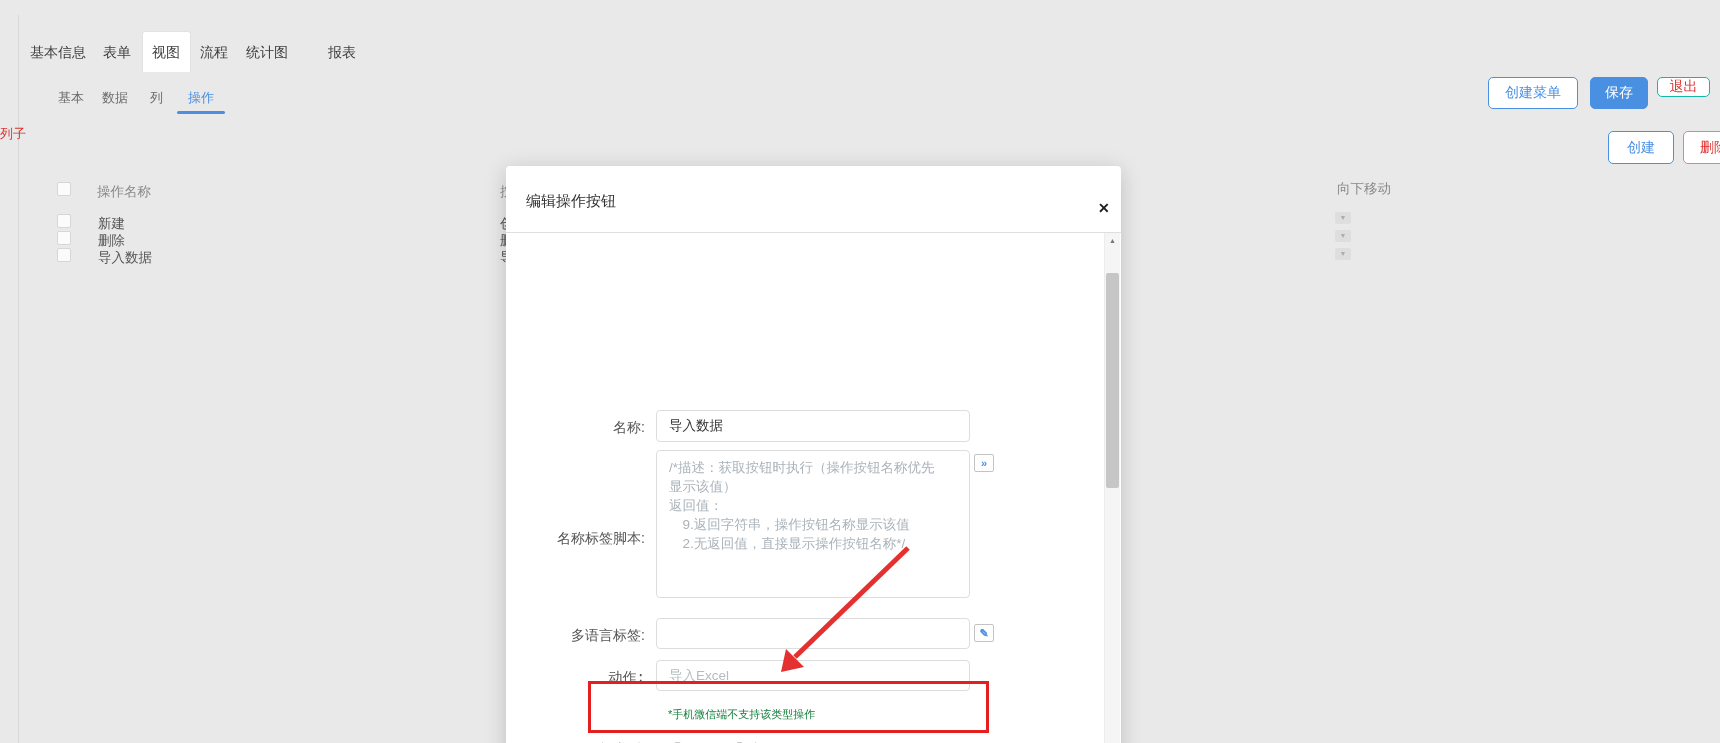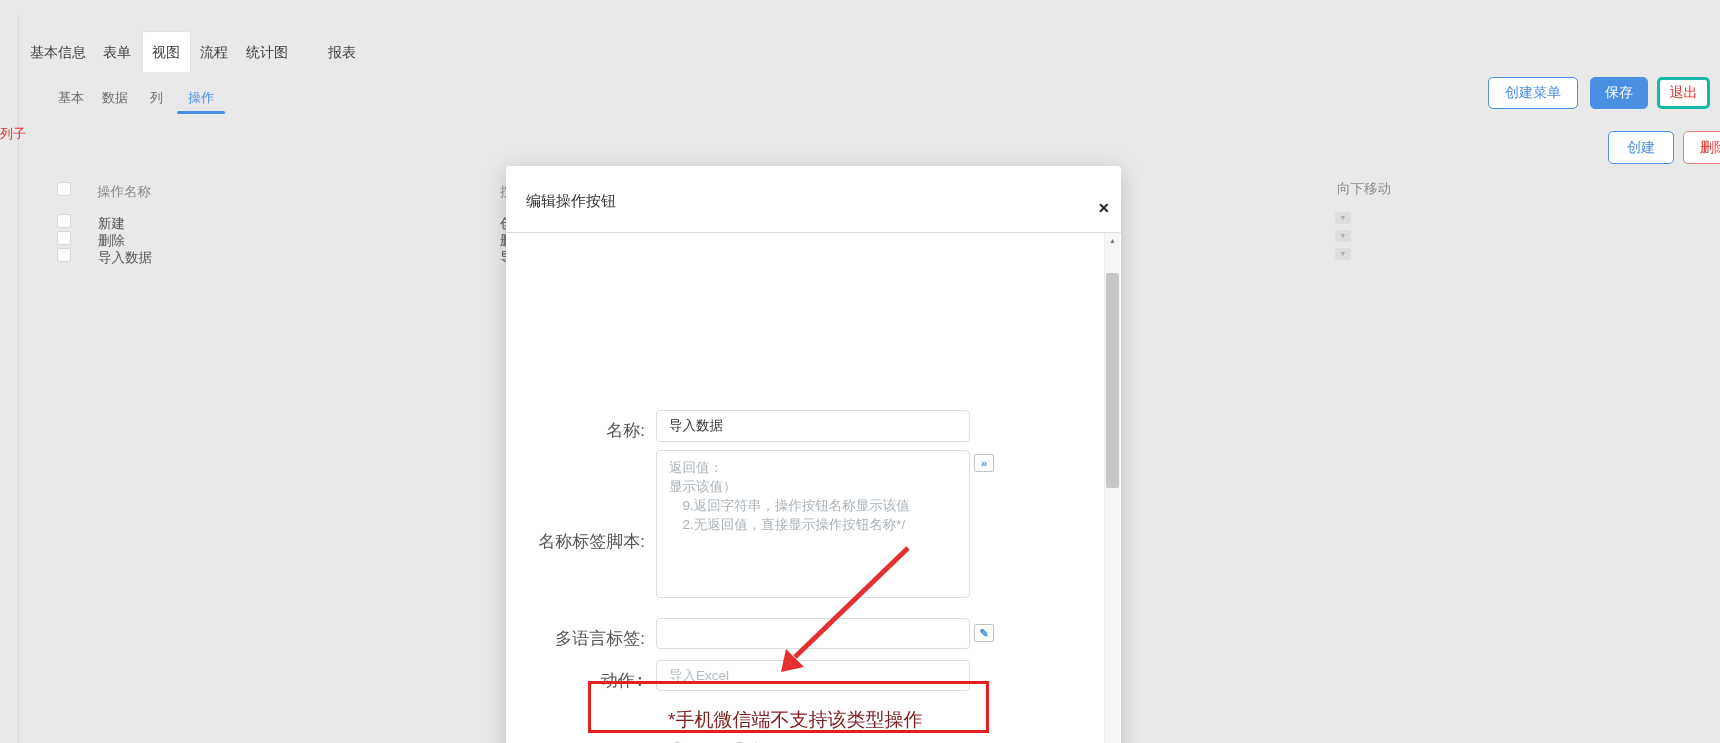--- a/index.html
+++ b/index.html
@@ -21,46 +21,46 @@
   #tab-active-box { left:142px; top:31px; width:49px; height:41px; background:#fff; border:1px solid #e2e2e2; border-bottom:none; border-radius:3px 3px 0 0; }
   .subtab-label { top:89px; font-size:13px; color:#6b6b6b; white-space:nowrap; }
   .subtab-active { color:#4a8fe0 !important; }
   #subtab-underline { left:177px; top:111px; width:48px; height:3px; background:#4a8fe0; border-radius:2px; }
   #left-border { left:18px; top:15px; width:1px; height:728px; background:#d8d8d8; }
   #side-label { left:0px; top:125px; font-size:13px; color:#e03030; white-space:nowrap; }
   
   .btn { display:flex; align-items:center; justify-content:center; font-size:14px; border-radius:5px; background:#fff; cursor:pointer; white-space:nowrap; }
   #btn-create-menu { left:1488px; top:77px; width:90px; height:32px; border:1px solid #4a90e2; color:#4a90e2; }
   #btn-save { left:1590px; top:77px; width:58px; height:32px; background:#4a90e2; color:#fff; border:1px solid #4a90e2; }
-  #btn-exit { left:1657px; top:77px; width:53px; height:32px; border:3px solid #14b8a6; color:#e03030; }
+  #btn-exit { left:1657px; top:77px; width:53px; height:20px; border:1px solid #14b8a6; color:#e03030; }
   #btn-create { left:1608px; top:131px; width:66px; height:33px; border:1px solid #4a90e2; color:#4a90e2; }
   #btn-delete { left:1683px; top:131px; width:62px; height:33px; border:1px solid #e8807f; color:#e03030; }
   
   .th { font-size:13.5px; color:#8a8a8a; white-space:nowrap; }
   .td { font-size:13.5px; color:#555; white-space:nowrap; }
   .checkbox { width:14px; height:14px; border:1px solid #d6d6d6; background:#fbfbfb; border-radius:2px; }
   .movedown-ico { width:16px; height:12px; background:#dedede; border-radius:2px; text-align:center; font-size:7px; line-height:12px; color:#adadad; }
   .partial-col { width:9px; overflow:hidden; font-size:13.5px; white-space:nowrap; }
   
   #modal { left:506px; top:166px; width:615px; height:600px; background:#fff; border-radius:4px; box-shadow:0 4px 22px rgba(0,0,0,.18); z-index:5; }
   #modal-title { left:20px; top:26px; font-size:15px; color:#333; }
   #modal-close { left:592px; top:34px; font-size:14px; color:#1c1c1c; font-weight:bold; cursor:pointer; }
   #modal-divider { left:0; top:66px; width:615px; height:1px; background:#dddde2; }
   
   #scroll-track { left:598px; top:67px; width:16px; height:533px; background:#f5f5f5; border-left:1px solid #ececec; }
   #scroll-up { left:4px; top:4px; font-size:7px; color:#777; }
   #scroll-thumb { left:1px; top:40px; width:13px; height:215px; background:#c6c6c6; border-radius:2px; }
-  .field-label { width:165px; text-align:right; font-size:17px; color:#555; white-space:nowrap; }
+  .field-label { width:165px; text-align:right; font-size:14px; color:#555; white-space:nowrap; }
   .inputbox { border:1px solid #ddd; border-radius:4px; background:#fff; font-size:13.5px; color:#333; display:flex; align-items:center; padding:0 12px; }
   .ghost { color:#b4bcc2; }
   .ta { border:1px solid #ddd; border-radius:4px; background:#fff; padding:7px 12px; font-size:13.5px; line-height:19px; color:#aab3ba; }
   .side-ico { width:20px; height:18px; border:1px solid #c3c3c3; border-radius:2px; background:#fff; text-align:center; font-size:11px; line-height:16px; color:#4a90e2; font-weight:bold; }
   .radio { width:13px; height:13px; border:1px solid #b9b9b9; border-radius:50%; background:#fff; }
   .radio-label { font-size:13.5px; color:#555; white-space:nowrap; }
-  #warning-text { font-size:19px; color:#7f1d1d; white-space:nowrap; }
+  #warning-text { font-size:11px; color:#15803d; white-space:nowrap; }
   #red-box { left:588px; top:681px; width:401px; height:52px; border:3px solid #e31f1f; z-index:8; }
   #arrow-svg { left:0; top:0; width:1720px; height:743px; z-index:9; pointer-events:none; }
 </style>
 </head>
 <body>
 
 <div id="stage">
 
 
   <div id="tab-active-box" class="abs"></div>
@@ -114,22 +114,23 @@
     <div id="scroll-track" class="abs">
       <div id="scroll-up" class="abs">▲</div>
       <div id="scroll-thumb" class="abs"></div>
     </div>
 
     <div class="abs field-label" style="left:-26px; top:253px;">名称:</div>
     <div class="abs inputbox" style="left:150px; top:244px; width:314px; height:32px;">导入数据</div>
 
     <div class="abs field-label" style="left:-26px; top:364px;">名称标签脚本:</div>
     <div class="abs ta" style="left:150px; top:284px; width:314px; height:148px;">
+      <div>/*描述：获取按钮时执行（操作按钮名称优先</div>
+      <div>显示该值）</div>
       <div>返回值：</div>
-      <div>显示该值）</div>
       <div>　9.返回字符串，操作按钮名称显示该值</div>
       <div>　2.无返回值，直接显示操作按钮名称*/</div>
     </div>
     <div class="abs side-ico" style="left:468px; top:288px;">»</div>
 
     <div class="abs field-label" style="left:-26px; top:461px;">多语言标签:</div>
     <div class="abs inputbox" style="left:150px; top:452px; width:314px; height:31px;"></div>
     <div class="abs side-ico" style="left:468px; top:458px;">✎</div>
 
     <div class="abs field-label" style="left:-26px; top:503px;font-family:Liberation Mono, monospace;">动作:</div>

